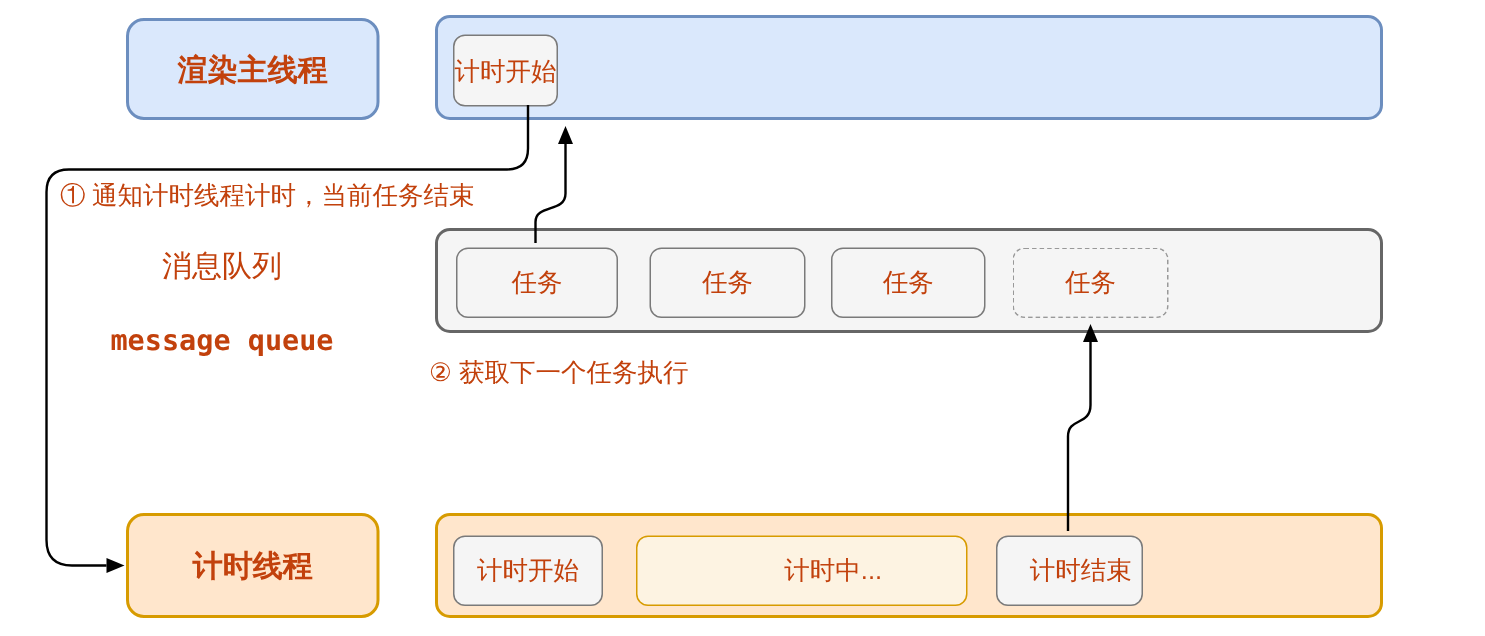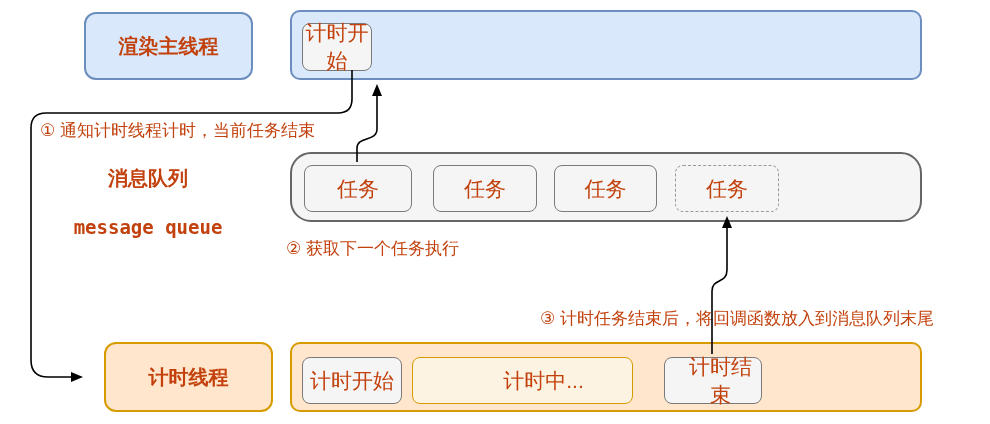--- a/index.html
+++ b/index.html
@@ -13,40 +13,40 @@
   }
   .abs{position:absolute;box-sizing:border-box;}
   .center{display:flex;align-items:center;justify-content:center;}
 
   
   .thread-box{
     border-radius:12px;border:2px solid;
     font-size:20px;font-weight:bold;
   }
   .thread-box.blue{background:#DAE8FC;border-color:#6C8EBF;}
-  .thread-box.orange{background:#FFE6CC;border-color:#D79B00;margin-left:20px;}
+  .thread-box.orange{background:#FFE6CC;border-color:#D79B00;}
 
   
   .lane{border-radius:10px;border:2px solid;}
   .lane.blue{background:#DAE8FC;border-color:#6C8EBF;}
   .lane.gray{background:#F5F5F5;border-color:#666666;}
   .lane.orange{background:#FFE6CC;border-color:#D79B00;}
 
   
   .chip{
     border-radius:8px;border:1.5px solid #7a7a7a;
-    background:#F5F5F5;font-size:21px;text-align:center;
+    background:#F5F5F5;font-size:17px;text-align:center;
   }
   .chip.dashed{border:1.5px dashed #999999;background:#F5F5F5;}
   .chip.cream{border:1.5px solid #D79B00;background:#FDF3E2;}
 
   .annotation{font-size:17px;white-space:nowrap;line-height:1.2;}
 
   .queue-label{text-align:center;line-height:1.35;}
-  .queue-label .cn{font-size:20px;font-weight:bold;}
+  .queue-label .cn{font-size:20px;font-weight:normal;}
   .queue-label .en{
     font-size:19px;font-weight:bold;
     font-family:"DejaVu Sans Mono","Liberation Mono",monospace;
     margin-top:23px;
   }
 
   svg.arrows{position:absolute;left:0;top:0;pointer-events:none;z-index:5;}
 </style>
 </head>
 <body>
@@ -56,55 +56,54 @@
   <div class="abs center thread-box blue" style="left:84px;top:12px;width:169px;height:68px;">
     <span>渲染主线程</span>
   </div>
 
   <div class="abs lane blue" style="left:290px;top:10px;width:632px;height:70px;">
     <div class="abs center chip" style="left:10px;top:11px;width:70px;height:48px;">
       <span>计时开始</span>
     </div>
   </div>
 
-  <div class="abs annotation" style="left:40px;top:121px;">① 通知计时线程计时，当前任务结束</div>
+  <div class="abs annotation" style="left:40px;top:121px;font-family:Liberation Serif, serif;">① 通知计时线程计时，当前任务结束</div>
 
   <div class="abs queue-label" style="left:48px;top:165px;width:200px;">
     <div class="cn">消息队列</div>
     <div class="en">message queue</div>
   </div>
 
-  <div class="abs lane gray" style="left:290px;top:152px;width:632px;height:70px;border-radius:21px;">
+  <div class="abs lane gray" style="left:290px;top:152px;width:632px;height:70px;">
     <div class="abs center chip" style="left:12px;top:11px;width:108px;height:47px;">
       <span>任务</span>
     </div>
     <div class="abs center chip" style="left:141px;top:11px;width:104px;height:47px;">
       <span>任务</span>
     </div>
     <div class="abs center chip" style="left:262px;top:11px;width:103px;height:47px;">
       <span>任务</span>
     </div>
     <div class="abs center chip dashed" style="left:383px;top:11px;width:104px;height:47px;">
       <span>任务</span>
     </div>
   </div>
 
   <div class="abs annotation" style="left:286px;top:239px;">② 获取下一个任务执行</div>
 
-  <div class="abs annotation" style="left:540px;top:309px;">③ 计时任务结束后，将回调函数放入到消息队列末尾</div>
 
   <div class="abs center thread-box orange" style="left:84px;top:342px;width:169px;height:70px;">
     <span>计时线程</span>
   </div>
 
   <div class="abs lane orange" style="left:290px;top:342px;width:632px;height:70px;">
     <div class="abs center chip" style="left:10px;top:13px;width:100px;height:47px;">
       <span>计时开始</span>
     </div>
-    <div class="abs center chip cream" style="left:120px;top:13px;width:221px;height:47px;padding-left:42px;">
+    <div class="abs center chip cream" style="left:132px;top:13px;width:221px;height:47px;padding-left:42px;">
       <span>计时中...</span>
     </div>
     <div class="abs center chip" style="left:372px;top:13px;width:98px;height:47px;padding-left:15px;">
       <span>计时结束</span>
     </div>
   </div>
 
   <svg class="arrows" width="990" height="424" viewBox="0 0 990 424">
     <defs>
       <marker id="arrowhead" markerUnits="userSpaceOnUse" markerWidth="14" markerHeight="12" refX="1" refY="6" orient="auto">

